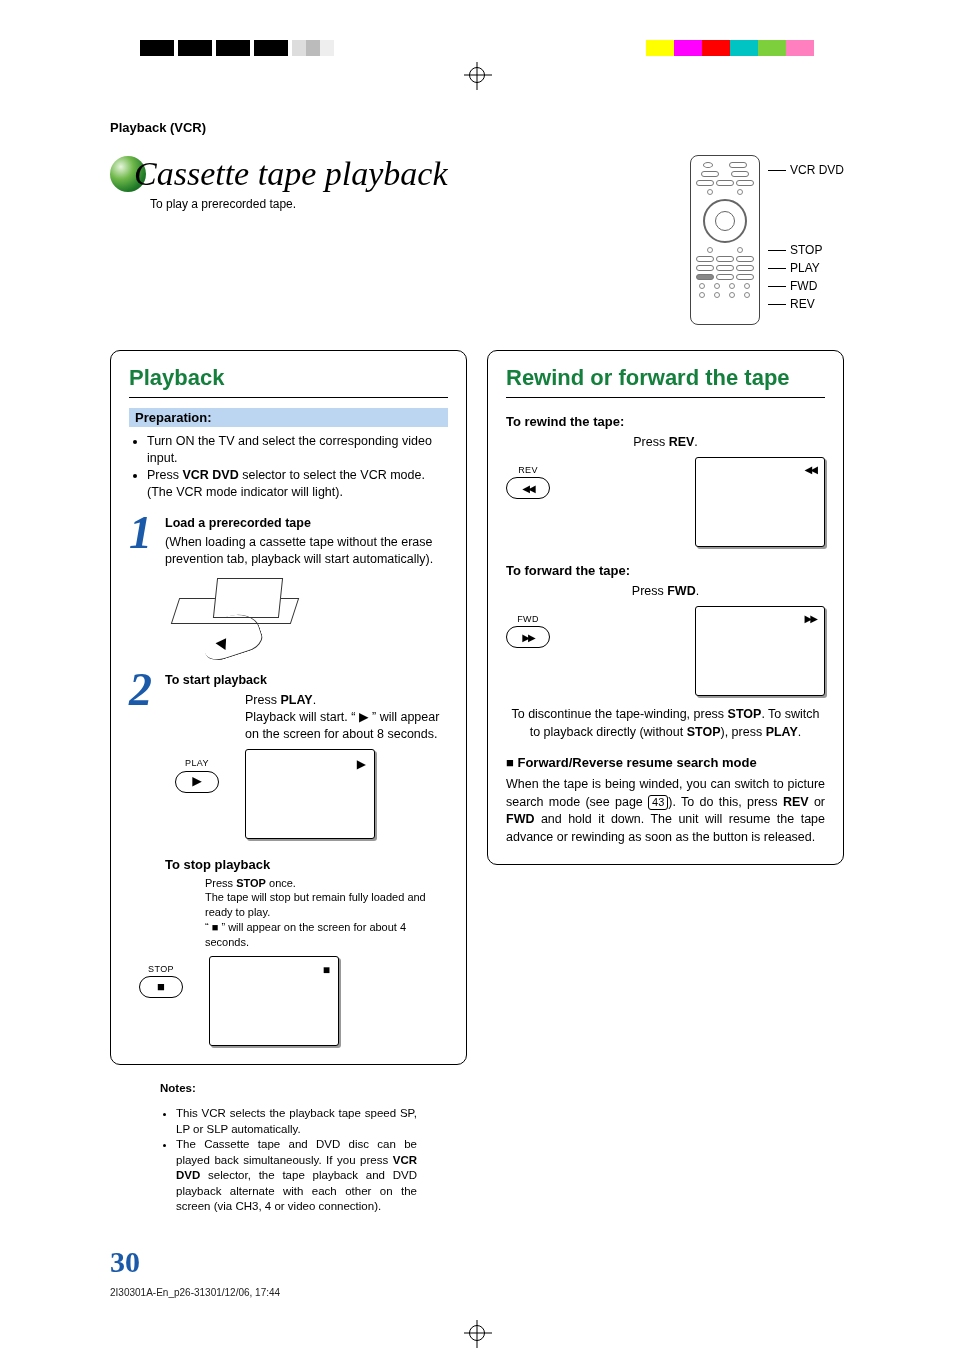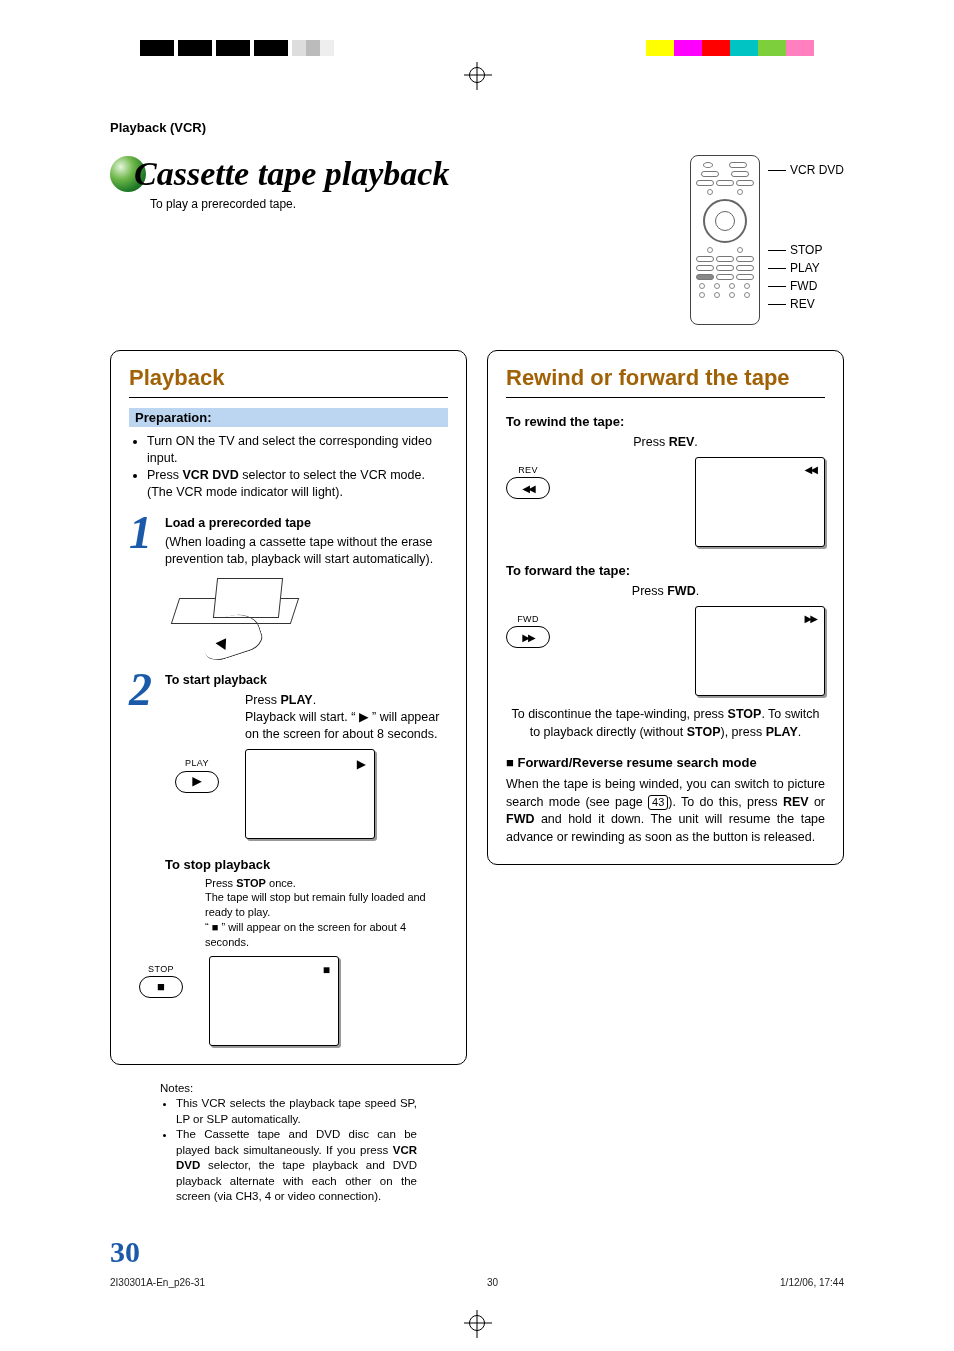--- a/index.html
+++ b/index.html
@@ -48,21 +48,21 @@
   .title-row {
     display: flex;
     align-items: flex-start;
     margin: 0 50px 25px 50px;
   }
   .title-block { flex: 1; }
   .title {
     font-family: "Times New Roman", serif;
     font-style: italic;
     font-size: 34px;
-    font-weight: bold;
+    font-weight: normal;
     display: flex;
     align-items: center;
   }
   .title-ball {
     width: 36px; height: 36px; border-radius: 50%;
     background: radial-gradient(circle at 35% 35%, #fff 0%, #7a9 10%, #2a7a3a 55%, #0d3 100%);
     background: radial-gradient(circle at 30% 30%, #e6f5dd 0%, #6fb84a 35%, #1f7a27 70%, #0a4a12 100%);
     margin-right: -12px;
     flex-shrink: 0;
   }
@@ -116,21 +116,21 @@
   .panel {
     border: 1px solid #000;
     border-radius: 10px;
     padding: 14px 18px 18px 18px;
     position: relative;
   }
   .panel-title {
     font-family: Arial, sans-serif;
     font-weight: bold;
     font-size: 22px;
-    color: #a16207;
+    color: #15803d;
     margin-bottom: 10px;
     border-bottom: 1px solid #000;
     padding-bottom: 6px;
   }
   .prep-bar {
     background: #bcd6f2;
     font-weight: bold;
     padding: 2px 6px;
     margin-bottom: 6px;
     font-size: 13px;
@@ -259,33 +259,32 @@
     font-size: 11px;
     line-height: 1.2;
   }
 
   .notes {
     margin: 16px 50px 0 50px;
     max-width: 360px;
     font-size: 11.5px;
     line-height: 1.35;
   }
-  .notes-title { font-weight: normal; margin-bottom: 0; }
+  .notes-title { font-weight: bold; margin-bottom: 10px; }
   .notes ul { list-style: disc; padding-left: 16px; text-align: justify; }
 
   .page-num {
     font-family: "Times New Roman", serif;
     font-weight: bold;
     font-size: 30px;
     color: #1a5aa8;
     margin: 30px 0 0 50px;
   }
   .footer-line {
     display: flex;
-    justify-content: space-between;
     font-size: 10px;
     margin: 8px 50px 0 50px;
     color: #222;
   }
 
   .crop-bottom {
     position: relative;
     height: 30px;
     margin-top: 20px;
   }

